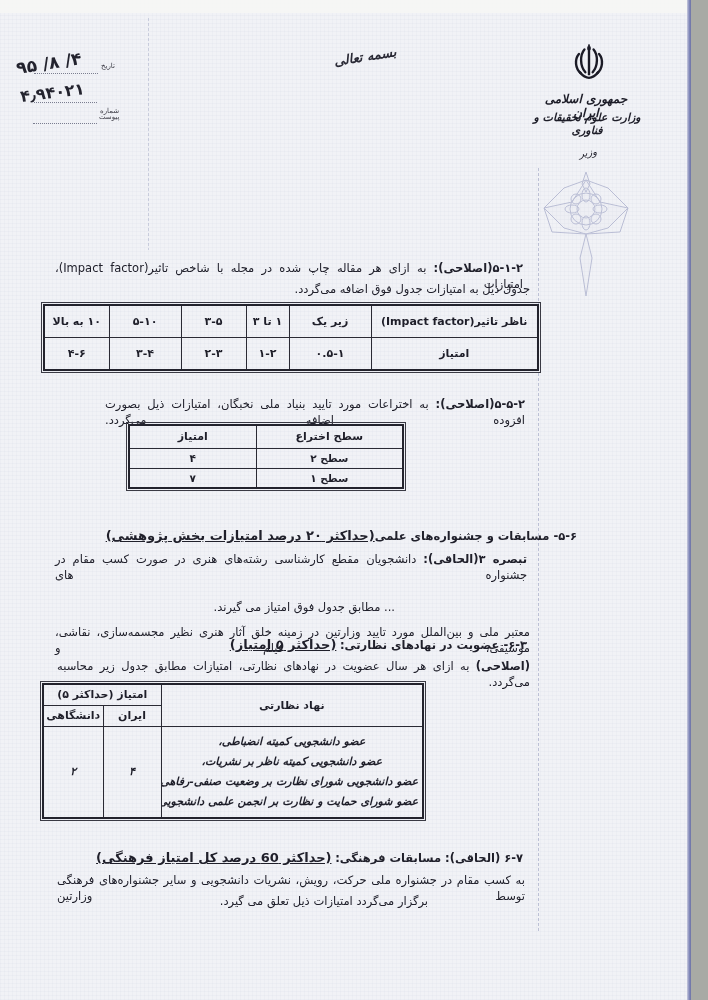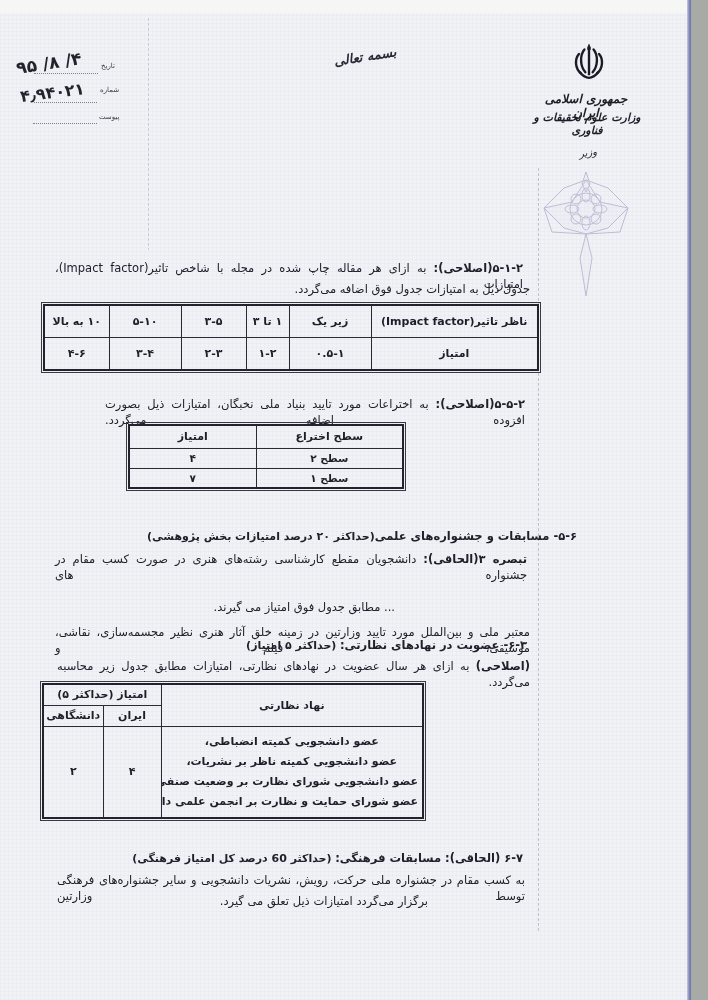--- a/index.html
+++ b/index.html
@@ -44,36 +44,36 @@
   table{border-collapse:collapse;direction:rtl;table-layout:fixed;position:absolute;
     color:#1e1e29;font-size:11px;}
   td,th{border:1px solid #2a2a34;text-align:center;vertical-align:middle;padding:0 2px;
     font-weight:bold;overflow:hidden;}
   .tbl-outer{border:2px solid #23232d;outline:1px solid #3a3a44;outline-offset:1.5px;}
   .t1{left:43px;top:304px;width:494px;}
   .t2{left:128px;top:424px;width:274px;}
   .t3{left:42px;top:683px;width:380px;}
   .t3 .body-cell{padding:3px 4px;}
   .t3 .body-cell div{line-height:20px;white-space:nowrap;text-align:center;}
-  .small-paren{font-weight:bold;font-size:11px;}
+  .small-paren{font-weight:bold;font-size:13px;text-decoration:underline;}
 </style>
 </head>
 <body>
 
 <div class="page">
 
   <div class="crease c1"></div>
   <div class="crease c2"></div>
 
   <div class="hand" dir="ltr" style="left:16px;top:53px;font-size:17px;transform:rotate(-9deg);">۹۵ /۸ /۴</div>
   <div class="hand" dir="ltr" style="left:20px;top:83px;font-size:16px;transform:rotate(-7deg);">۴٫۹۴۰۲۱</div>
 
   <div class="form-label" style="left:101px;top:62px;">تاریخ</div>
   <div class="dotline" style="left:34px;top:72px;width:64px;"></div>
-  <div class="form-label" style="left:100px;top:86px;">شماره</div>
+  <div class="form-label" style="left:100px;top:107px;">شماره</div>
   <div class="dotline" style="left:34px;top:101px;width:63px;"></div>
   <div class="form-label" style="left:99px;top:113px;">پیوست</div>
   <div class="dotline" style="left:33px;top:122px;width:64px;"></div>
 
   <div class="bismillah">بسمه تعالی</div>
 
   <svg class="emblem" viewBox="0 0 48 52">
     <g fill="none" stroke="#1b1b26" stroke-width="2.6" stroke-linecap="round">
       <path d="M24 7 L24 36"></path>
       <path d="M24 4 C22 7 22 9 24 11 C26 9 26 7 24 4 Z" fill="#1b1b26" stroke-width="1"></path>
@@ -197,21 +197,21 @@
       </colgroup>
     <tbody>
         <tr style="height:21px;">
       <th rowspan="2">نهاد نظارتی</th>
       <th colspan="2">امتیاز (حداکثر ۵)</th>
     </tr>
     <tr style="height:21px;">
       <th>ایران</th>
       <th>دانشگاهی</th>
     </tr>
-    <tr style="height:92px;">
+    <tr style="height:92px;font-style:italic;">
       <td class="body-cell">
         <div>عضو دانشجویی کمیته انضباطی،</div>
         <div>عضو دانشجویی کمیته ناظر بر نشریات،</div>
         <div>عضو دانشجویی شورای نظارت بر وضعیت صنفی-رفاهی دانشجویان،</div>
         <div>عضو شورای حمایت و نظارت بر انجمن علمی دانشجویی</div>
       </td>
       <td>۴</td>
       <td>۲</td>
     </tr>
   </tbody>

